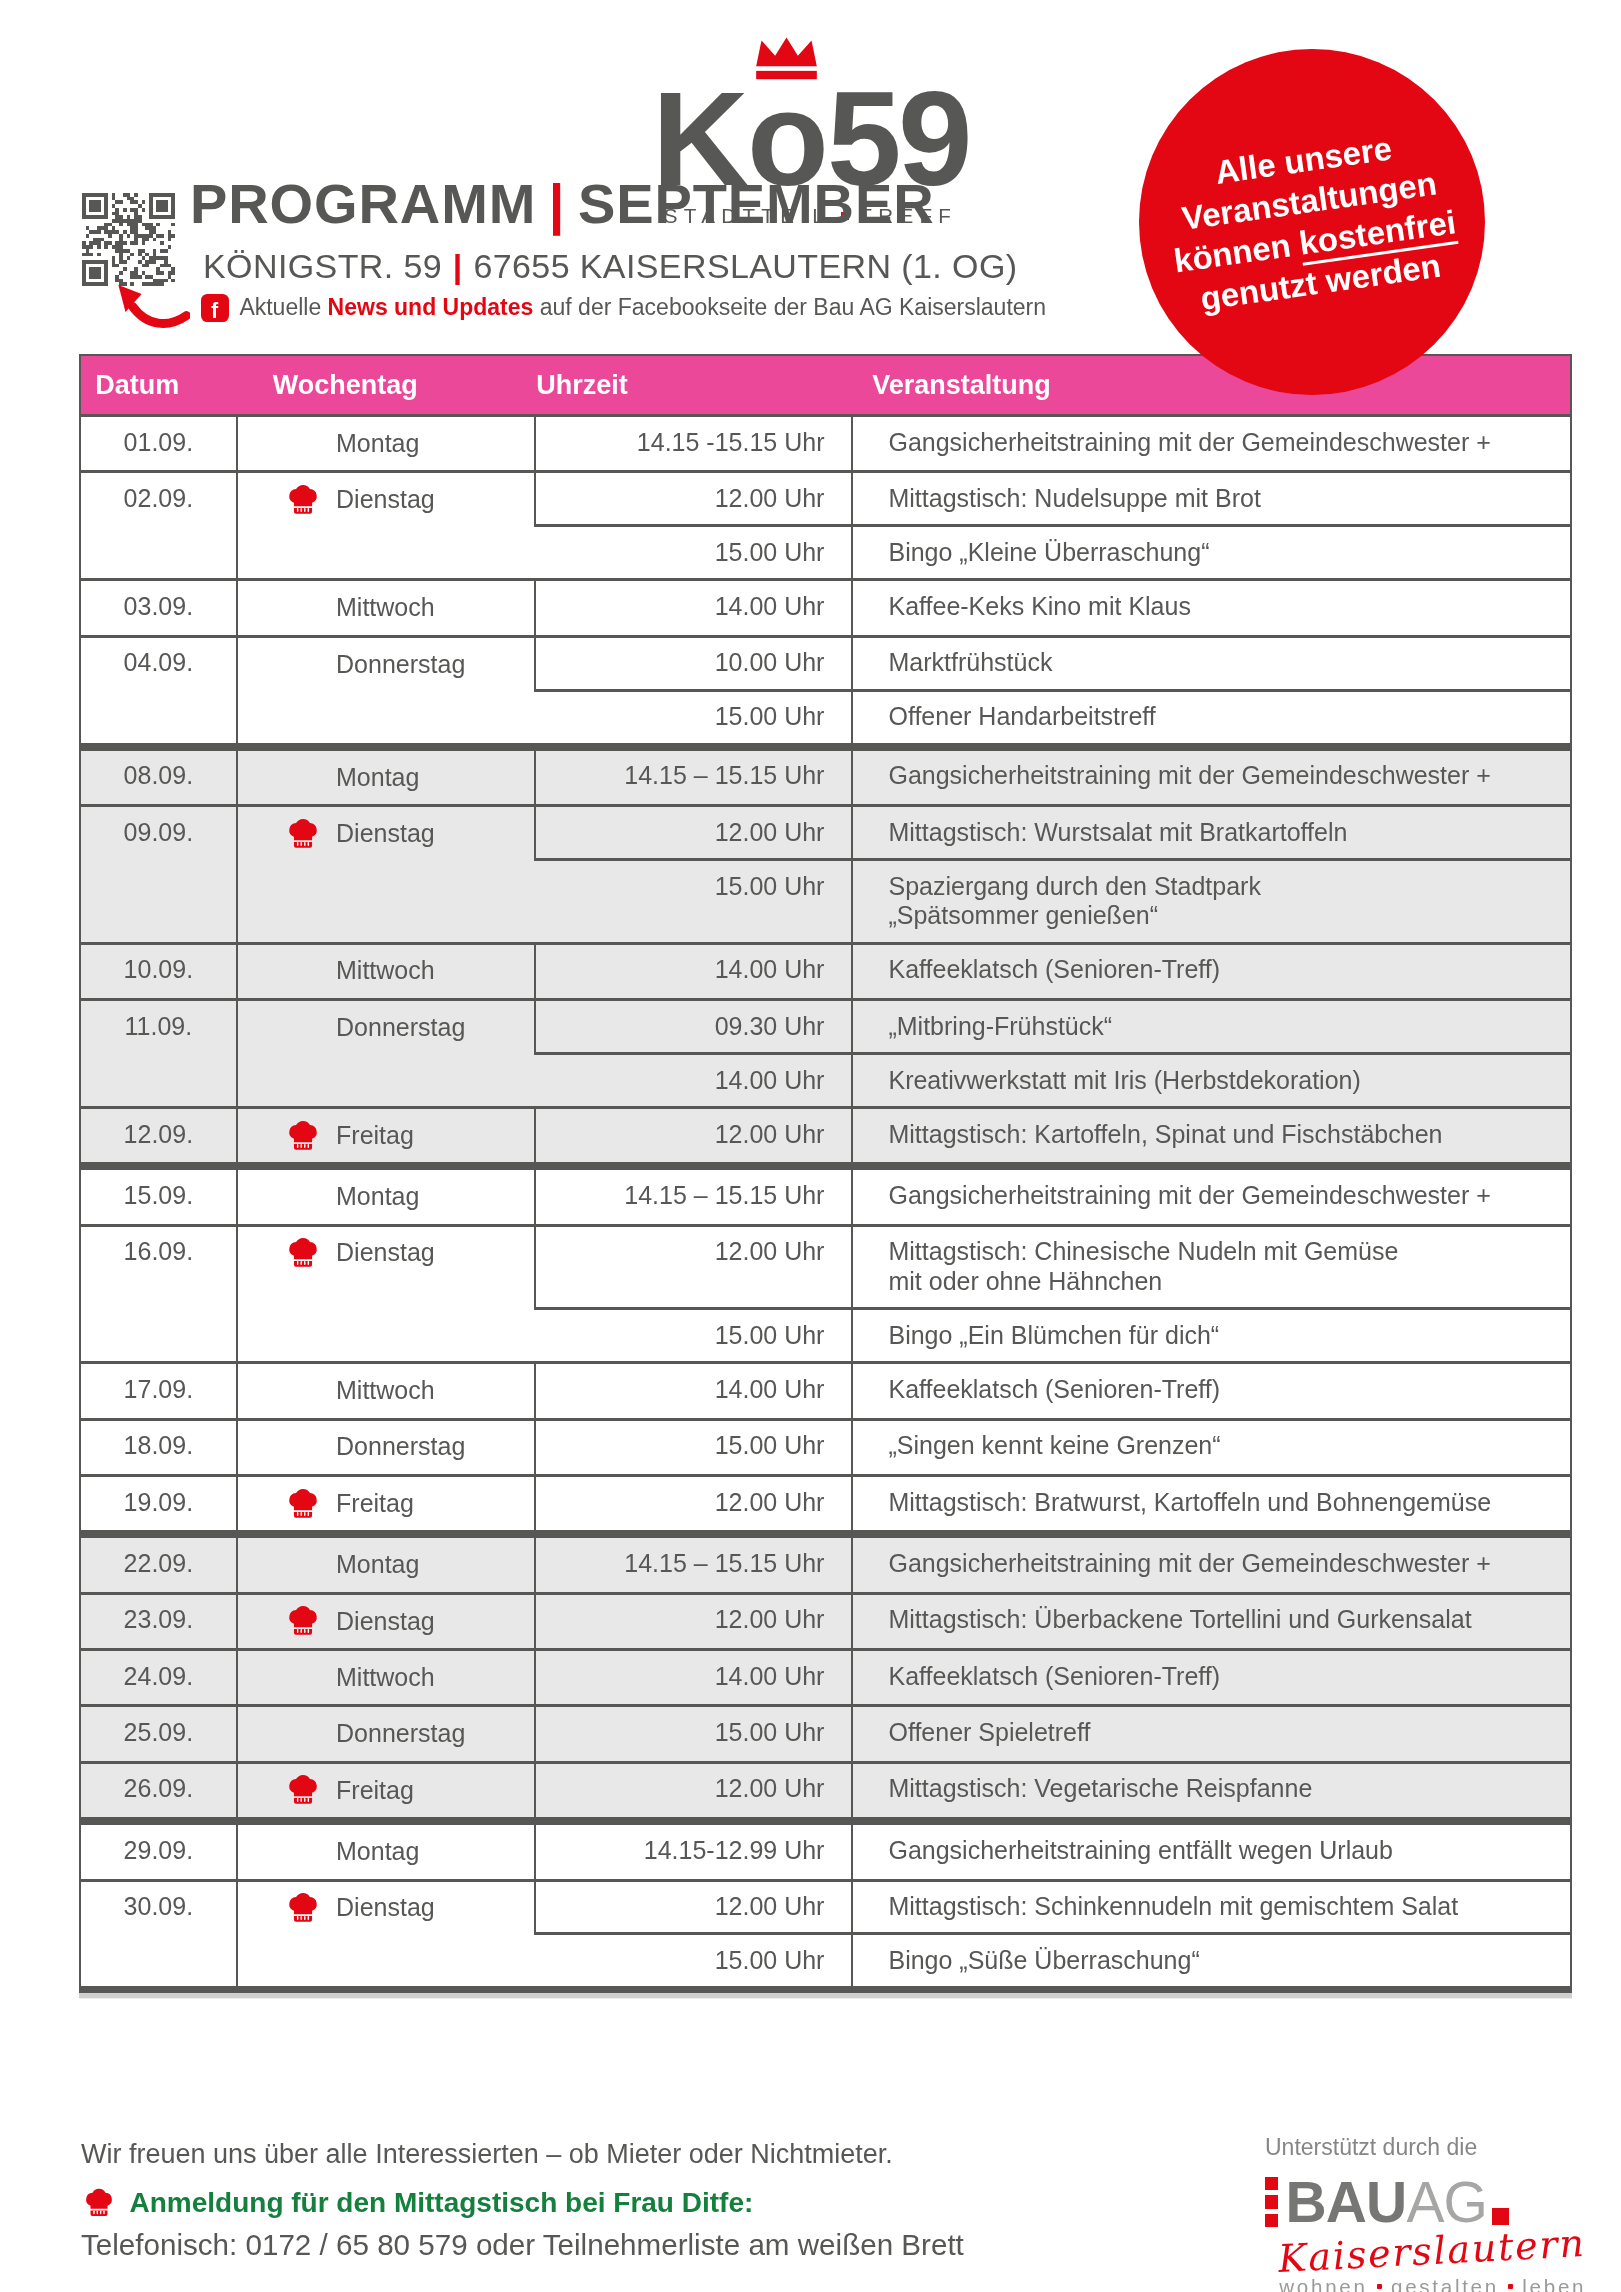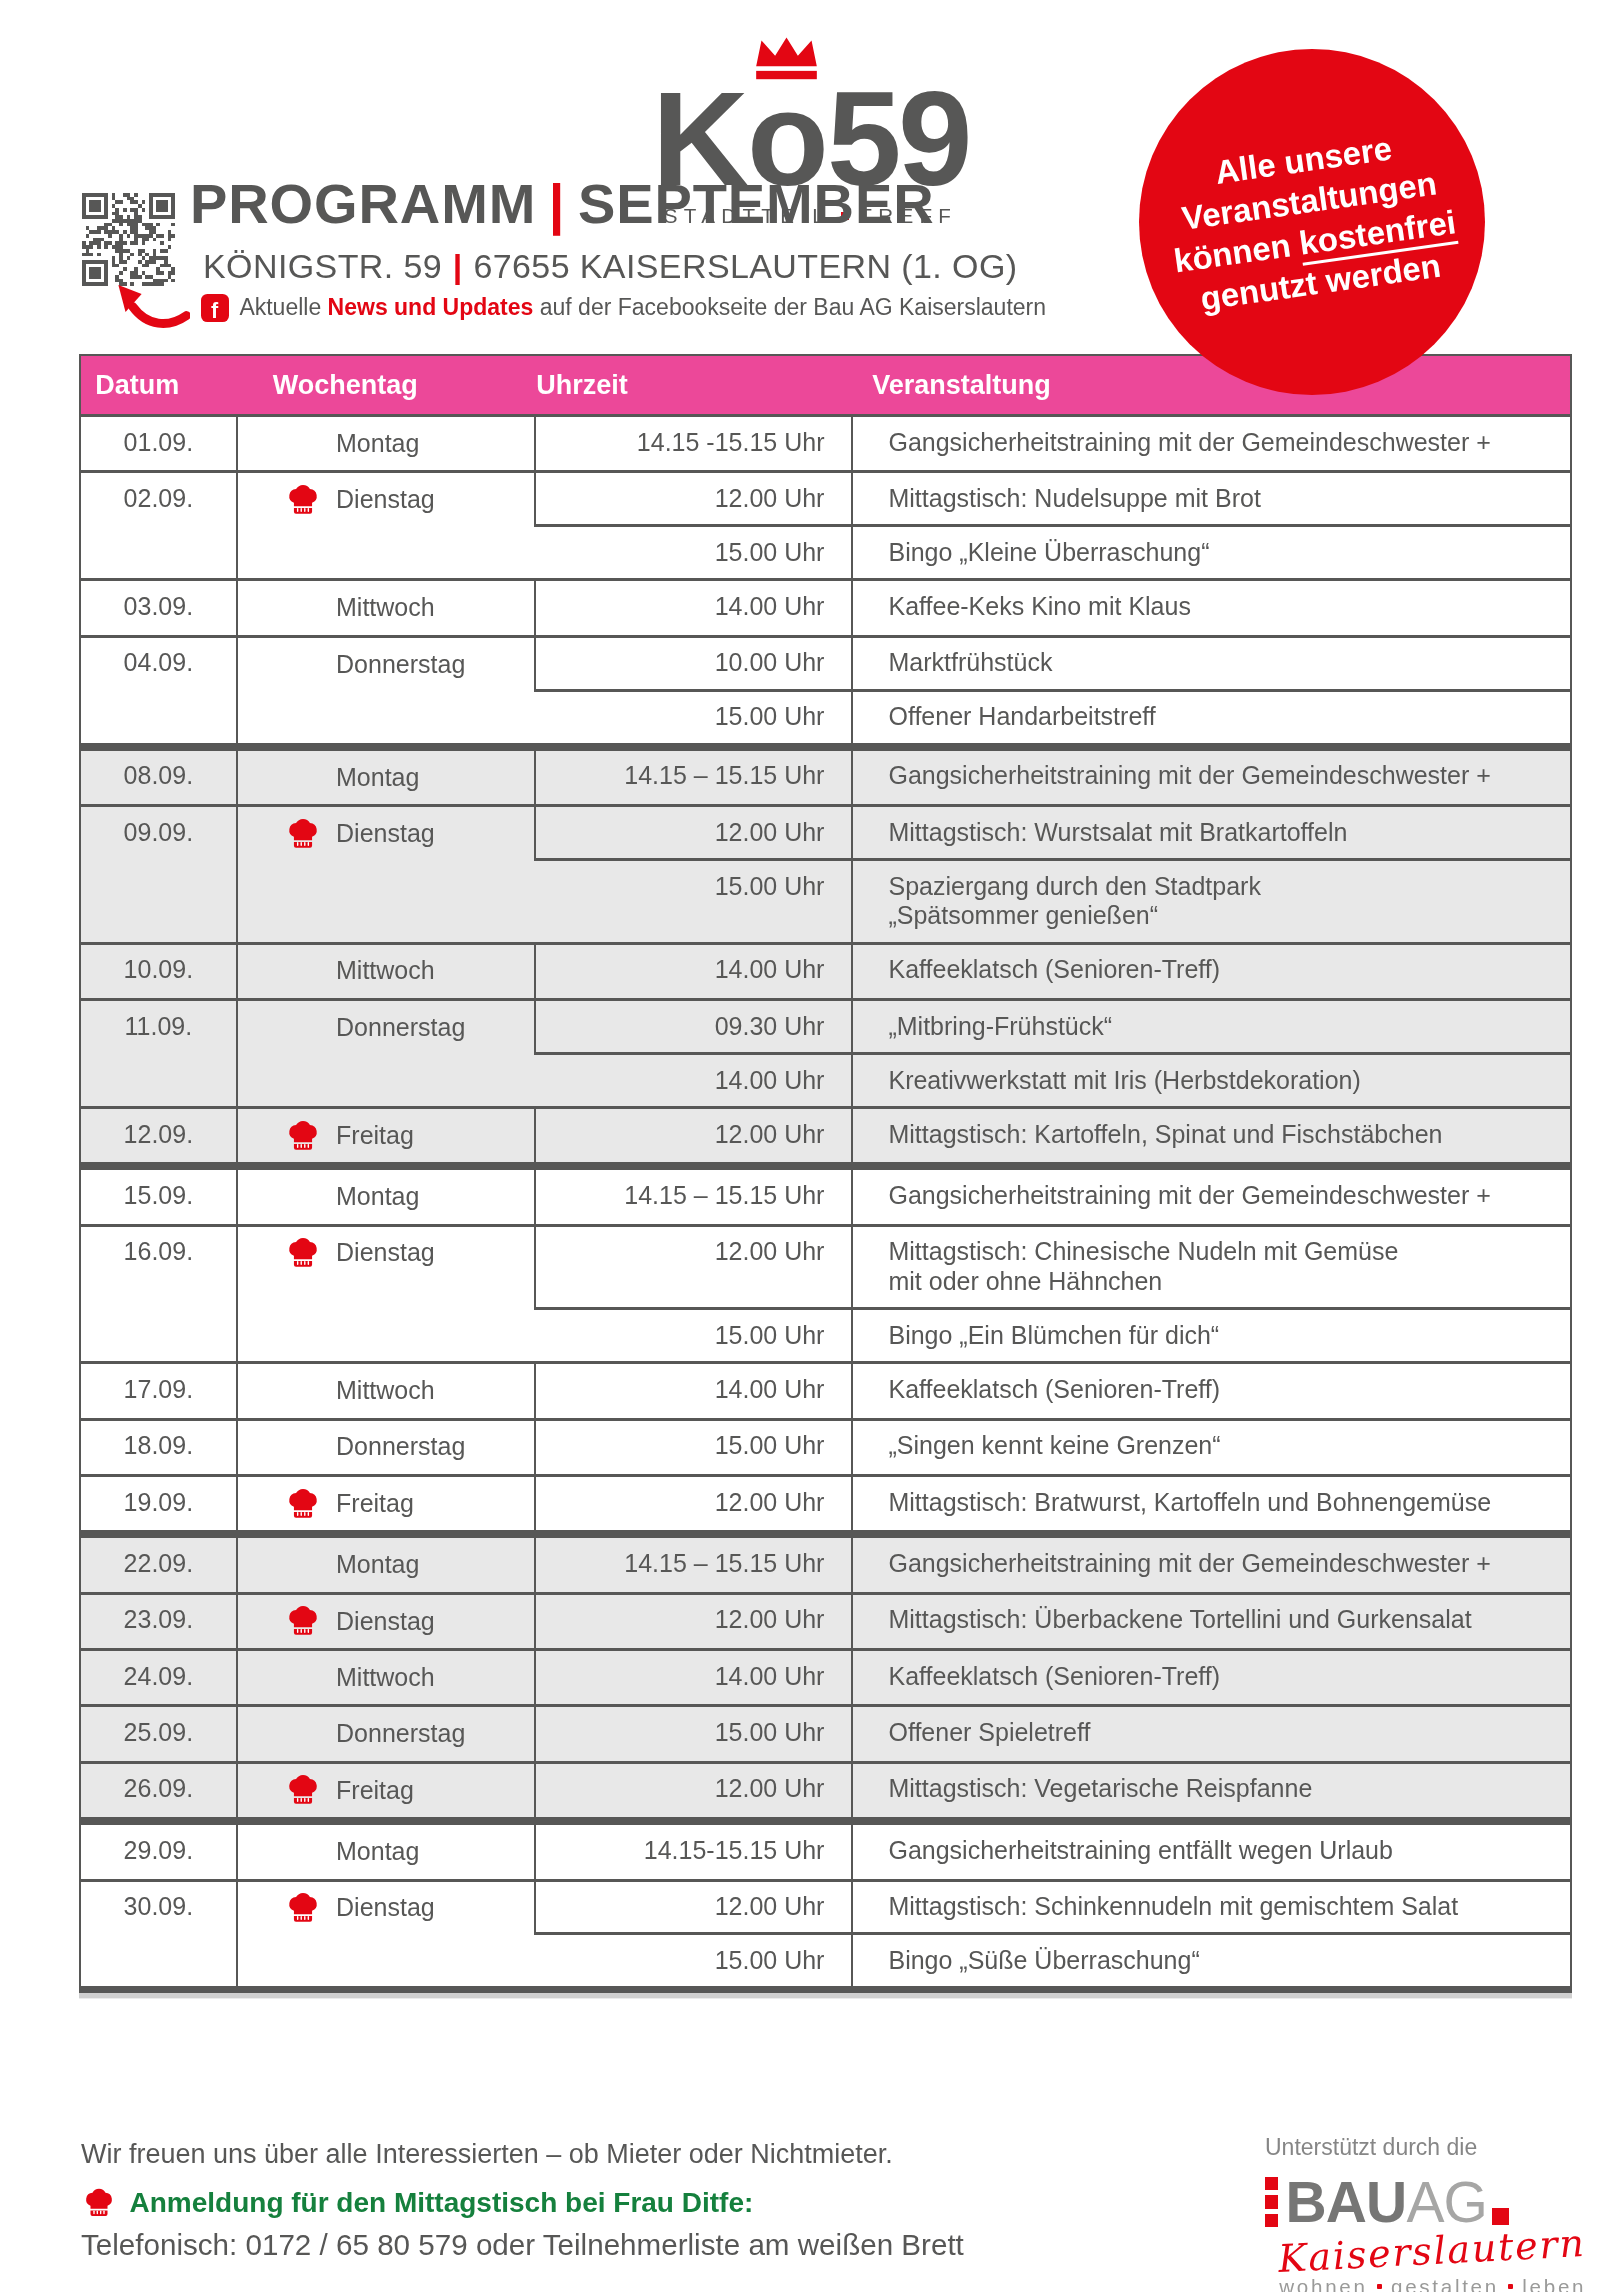--- a/index.html
+++ b/index.html
@@ -732,21 +732,21 @@
         <td class="event-cell">Mittagstisch: Vegetarische Reispfanne</td>
       </tr>
       <tr class="week-start">
         <td class="date-cell" rowspan="1">29.09.</td>
         <td class="weekday-cell" rowspan="1">
           <div class="wk">
             <span class="chef-slot"></span>
             <span>Montag</span>
           </div>
         </td>
-        <td class="time-cell">14.15-15.15 Uhr</td>
+        <td class="time-cell">14.15-12.99 Uhr</td>
         <td class="event-cell">Gangsicherheitstraining entfällt wegen Urlaub</td>
       </tr>
       <tr class="">
         <td class="date-cell" rowspan="2">30.09.</td>
         <td class="weekday-cell" rowspan="2">
           <div class="wk">
             <span class="chef-slot">
               <svg viewBox="0 0 40 36" width="100%" height="100%">
                 <path fill="#e30613" d="M20 1c-3.4 0-6.3 1.9-7.8 4.7a8 8 0 0 0-2.4 15.5V25h20.4v-3.8a8 8 0 0 0-2.4-15.5A8.8 8.8 0 0 0 20 1z"></path>
                 <path fill="#e30613" d="M9.8 27h20.4v4.2a2.3 2.3 0 0 1-2.3 2.3H12.1a2.3 2.3 0 0 1-2.3-2.3z"></path>

